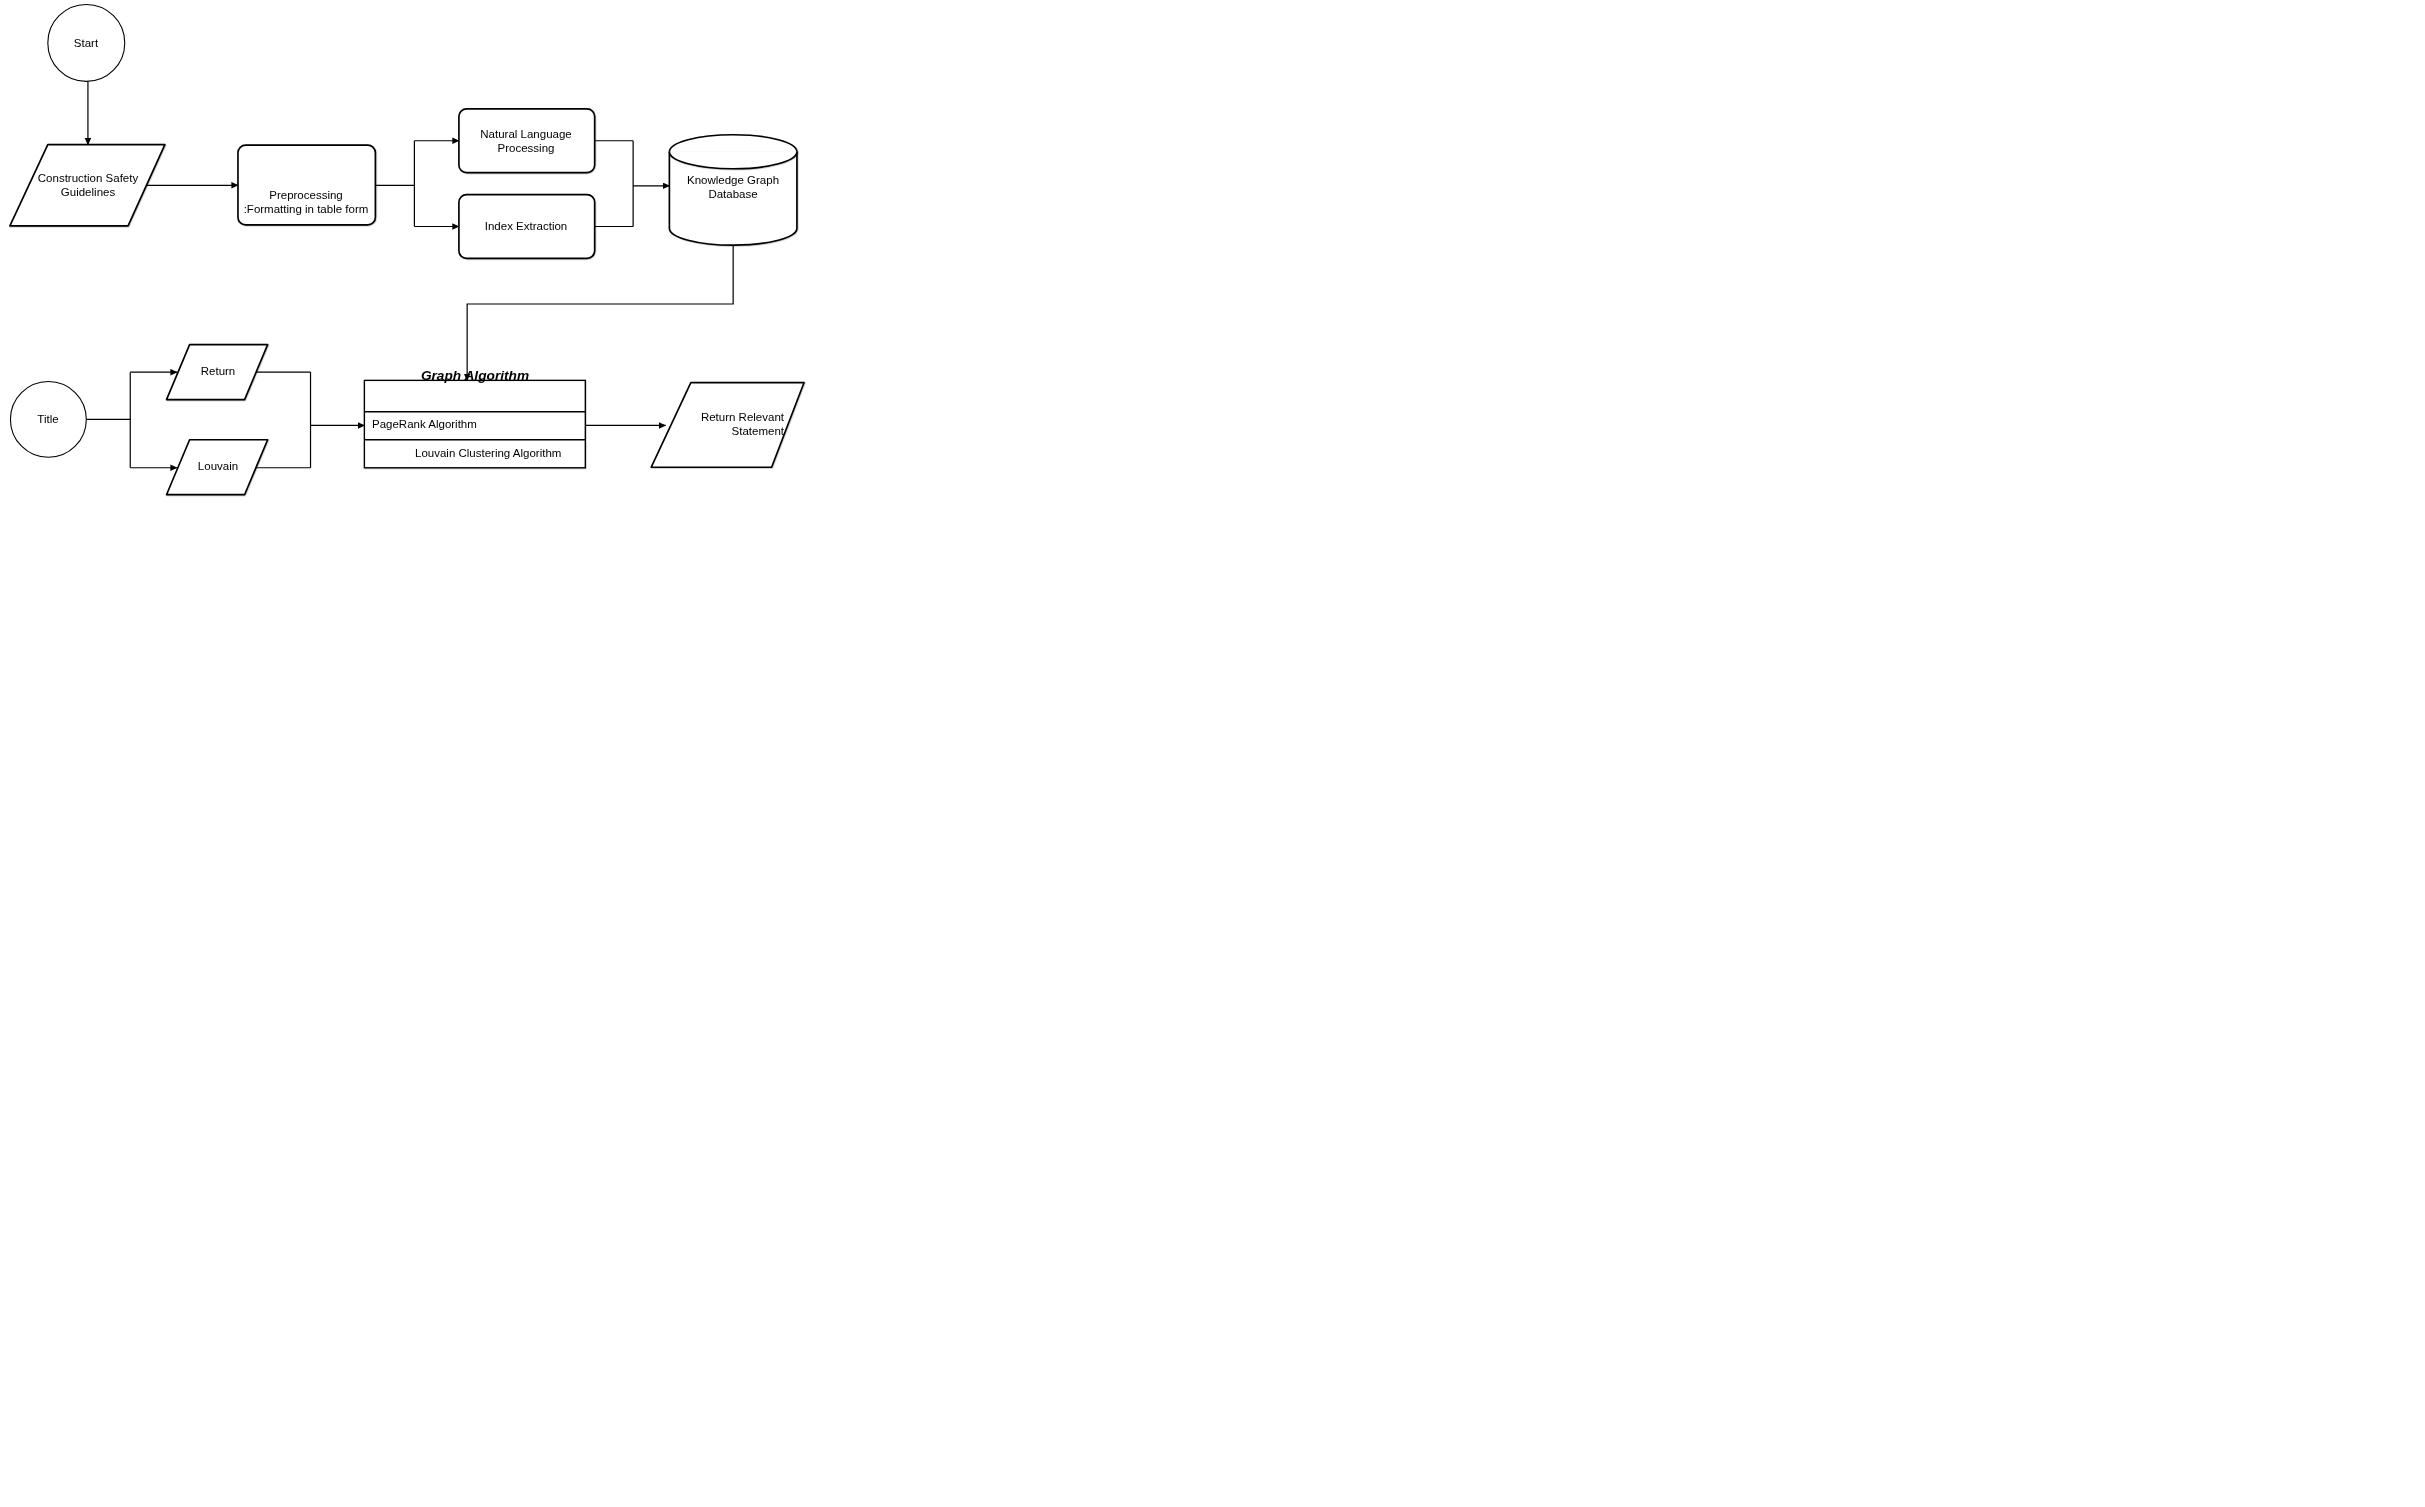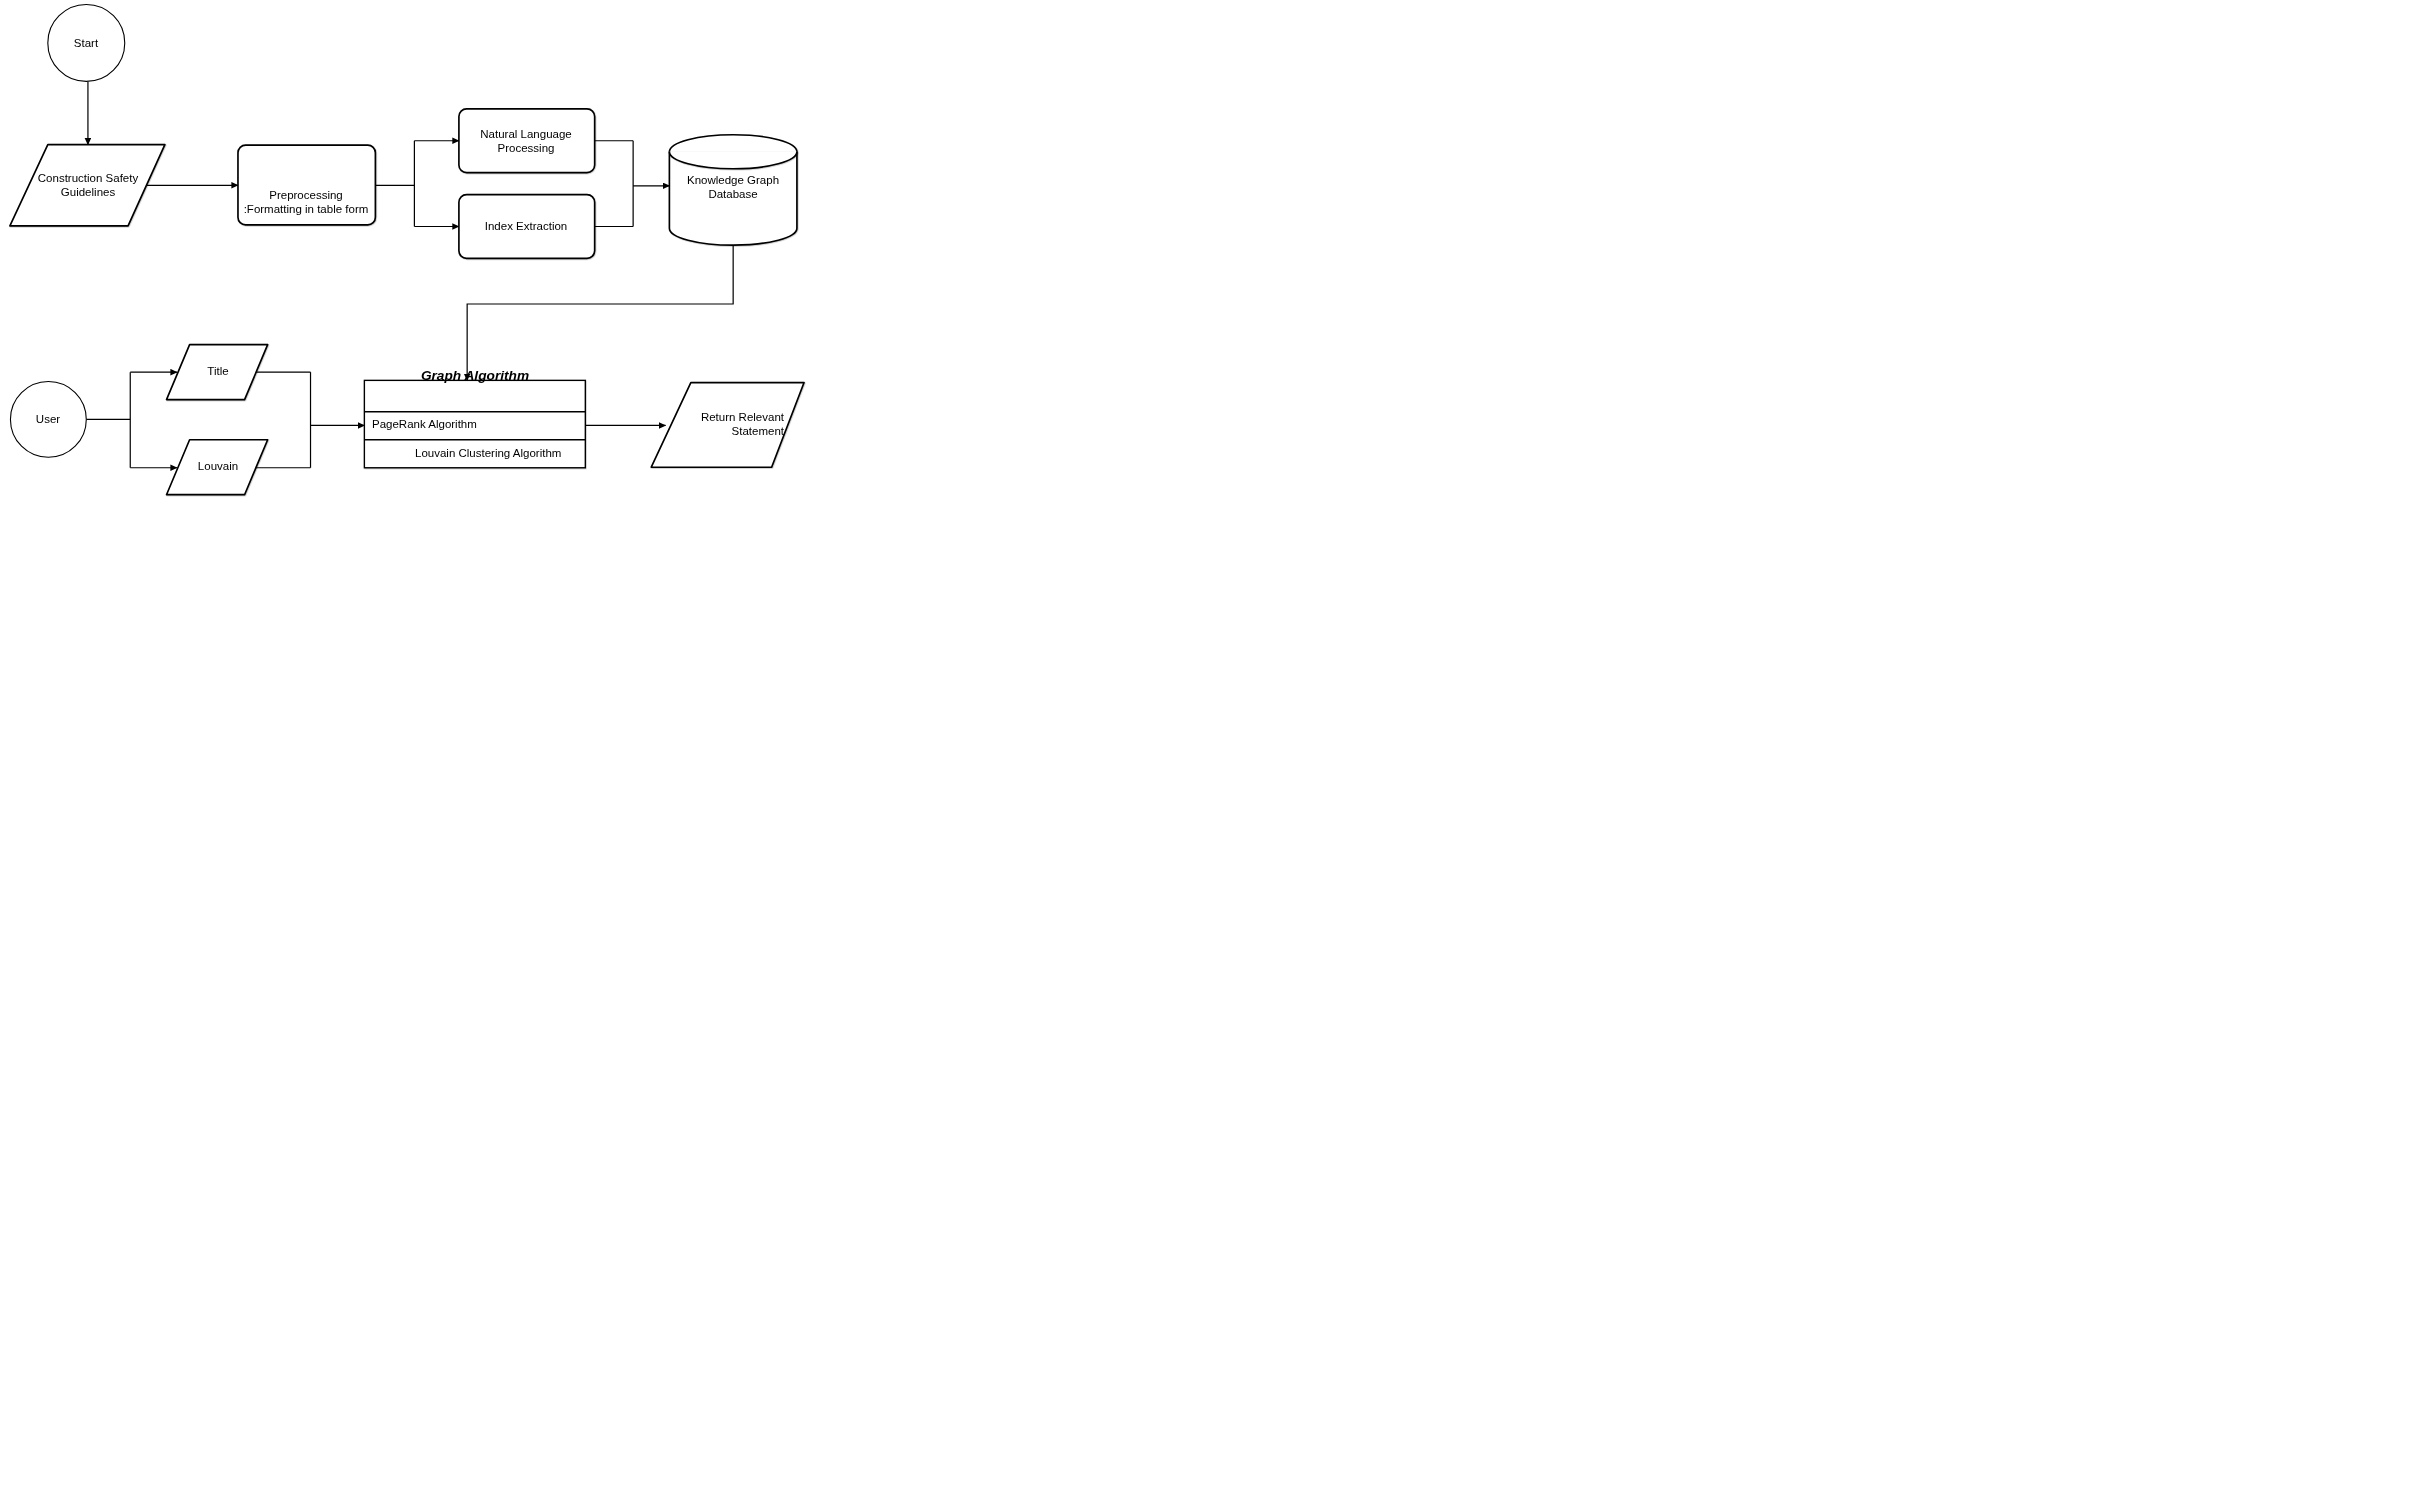--- a/index.html
+++ b/index.html
@@ -82,23 +82,23 @@
 
   <div class="lbl" style="left:733px;top:187px;width:121px;">Knowledge Graph
 Database</div>
 
   <div class="lbl lbl-bold" style="left:475px;top:376px;width:214px;font-style:italic;">Graph Algorithm</div>
 
   <div class="lbl-left" style="left:372px;top:425px;">PageRank Algorithm</div>
 
   <div class="lbl-left" style="left:372px;top:454px;padding-left:43px;">Louvain Clustering Algorithm</div>
 
-  <div class="lbl" style="left:48px;top:419px;">User</div>
+  <div class="lbl" style="left:48px;top:419px;">Title</div>
 
-  <div class="lbl" style="left:218px;top:371px;">Title</div>
+  <div class="lbl" style="left:218px;top:371px;">Return</div>
 
   <div class="lbl" style="left:218px;top:466px;">Louvain</div>
 
   <div class="lbl" style="left:729px;top:424px;width:110px;text-align:right;">Return Relevant
 Statement</div>
 
 </div>
 
 
 </body></html>

